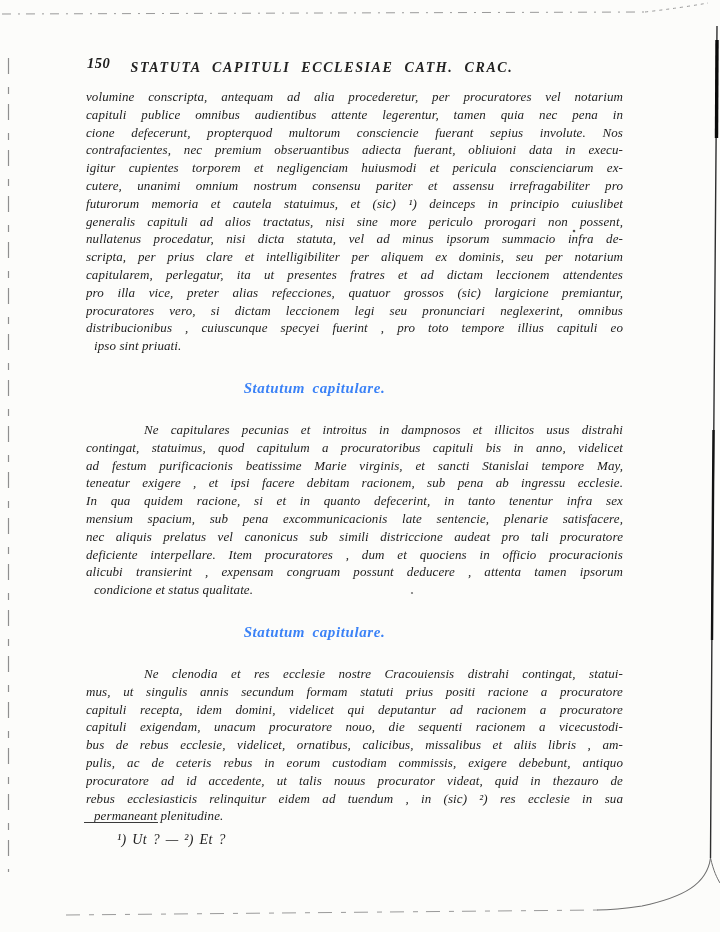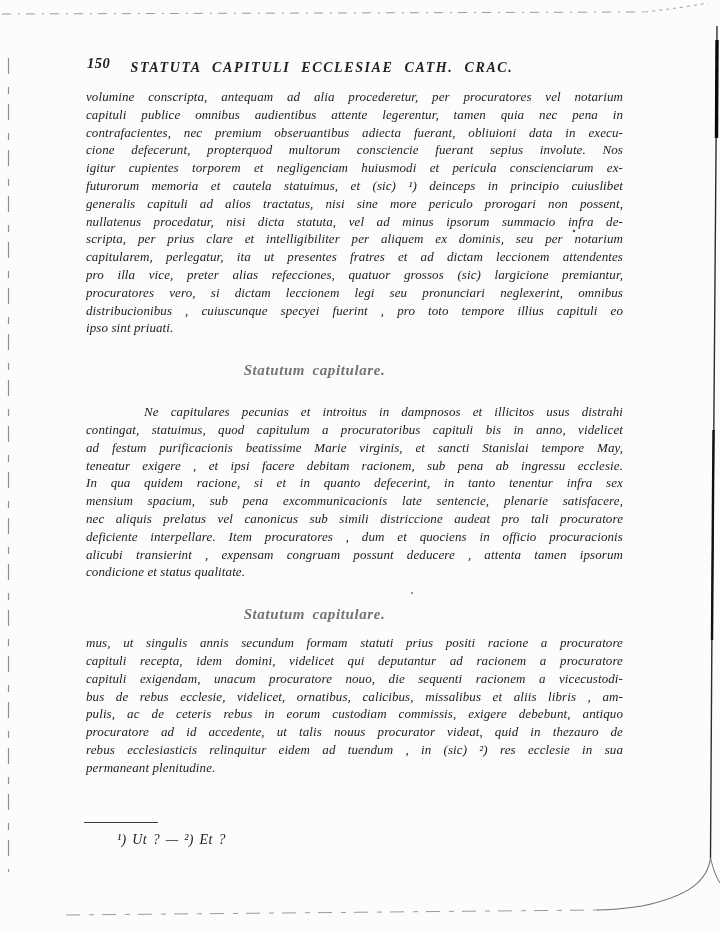--- a/index.html
+++ b/index.html
@@ -37,28 +37,28 @@
     color:var(--ink);
   }
   .paragraph{margin:0;}
   .line{
     font-size:13px;line-height:17.8px;height:17.8px;
     text-align:justify;text-align-last:justify;
     white-space:normal;overflow:hidden;
     letter-spacing:.1px;
   }
   .line.indent{padding-left:58px;margin-top:24px;}
-  .line.last{text-align-last:left;}
+  .line.last{text-align-last:left;margin-left:8px;}
   .statute-heading{
     margin:24px 0 11px 0;
     text-align:center;
     transform:translateX(-40px);
     font-size:15px;font-weight:bold;line-height:18px;
     letter-spacing:.6px;word-spacing:3px;
-    color:#737373;
+    color:#3b82f6;
   }
   .footnote-rule{
     position:absolute;left:84px;top:822px;width:74px;z-index:1;
     border-top:1.4px solid #3a3a3a;
   }
   .footnote{
     position:absolute;left:117px;top:832px;z-index:1;
     font-size:14px;color:#222;word-spacing:2px;letter-spacing:.3px;
   }
 </style>
@@ -89,23 +89,24 @@
 
   <div class="page-header">
     <span class="page-number">150</span>
     <span class="running-header">STATUTA CAPITULI ECCLESIAE CATH. CRAC.</span>
   </div>
 
   <div class="text-column">
       <div class="paragraph">
         <div class="line">volumine conscripta, antequam ad alia procederetur, per procuratores vel notarium</div>
         <div class="line">capituli publice omnibus audientibus attente legerentur, tamen quia nec pena in</div>
+        <div class="line">cione defecerunt, propterquod multorum consciencie fuerant sepius involute. Nos</div>
         <div class="line">contrafacientes, nec premium obseruantibus adiecta fuerant, obliuioni data in execu-</div>
-        <div class="line">cione defecerunt, propterquod multorum consciencie fuerant sepius involute. Nos</div>
         <div class="line">igitur cupientes torporem et negligenciam huiusmodi et pericula conscienciarum ex-</div>
+        <div class="line">cutere, unanimi omnium nostrum consensu pariter et assensu irrefragabiliter pro</div>
         <div class="line">futurorum memoria et cautela statuimus, et (sic) ¹) deinceps in principio cuiuslibet</div>
         <div class="line">generalis capituli ad alios tractatus, nisi sine more periculo prorogari non possent,</div>
         <div class="line">nullatenus procedatur, nisi dicta statuta, vel ad minus ipsorum summacio infra de-</div>
         <div class="line">scripta, per prius clare et intelligibiliter per aliquem ex dominis, seu per notarium</div>
         <div class="line">capitularem, perlegatur, ita ut presentes fratres et ad dictam leccionem attendentes</div>
         <div class="line">pro illa vice, preter alias refecciones, quatuor grossos (sic) largicione premiantur,</div>
         <div class="line">procuratores vero, si dictam leccionem legi seu pronunciari neglexerint, omnibus</div>
         <div class="line">distribucionibus , cuiuscunque specyei fuerint , pro toto tempore illius capituli eo</div>
         <div class="line last">ipso sint priuati.</div>
       </div>
@@ -117,20 +118,21 @@
         <div class="line">teneatur exigere , et ipsi facere debitam racionem, sub pena ab ingressu ecclesie.</div>
         <div class="line">In qua quidem racione, si et in quanto defecerint, in tanto tenentur infra sex</div>
         <div class="line">mensium spacium, sub pena excommunicacionis late sentencie, plenarie satisfacere,</div>
         <div class="line">nec aliquis prelatus vel canonicus sub simili districcione audeat pro tali procuratore</div>
         <div class="line">deficiente interpellare. Item procuratores , dum et quociens in officio procuracionis</div>
         <div class="line">alicubi transierint , expensam congruam possunt deducere , attenta tamen ipsorum</div>
         <div class="line last">condicione et status qualitate.</div>
       </div>
       <div class="statute-heading">Statutum capitulare.</div>
       <div class="paragraph">
+        <div class="line indent">Ne clenodia et res ecclesie nostre Cracouiensis distrahi contingat, statui-</div>
         <div class="line">mus, ut singulis annis secundum formam statuti prius positi racione a procuratore</div>
         <div class="line">capituli recepta, idem domini, videlicet qui deputantur ad racionem a procuratore</div>
         <div class="line">capituli exigendam, unacum procuratore nouo, die sequenti racionem a vicecustodi-</div>
         <div class="line">bus de rebus ecclesie, videlicet, ornatibus, calicibus, missalibus et aliis libris , am-</div>
         <div class="line">pulis, ac de ceteris rebus in eorum custodiam commissis, exigere debebunt, antiquo</div>
         <div class="line">procuratore ad id accedente, ut talis nouus procurator videat, quid in thezauro de</div>
         <div class="line">rebus ecclesiasticis relinquitur eidem ad tuendum , in (sic) ²) res ecclesie in sua</div>
         <div class="line last">permaneant plenitudine.</div>
       </div>
     </div>

